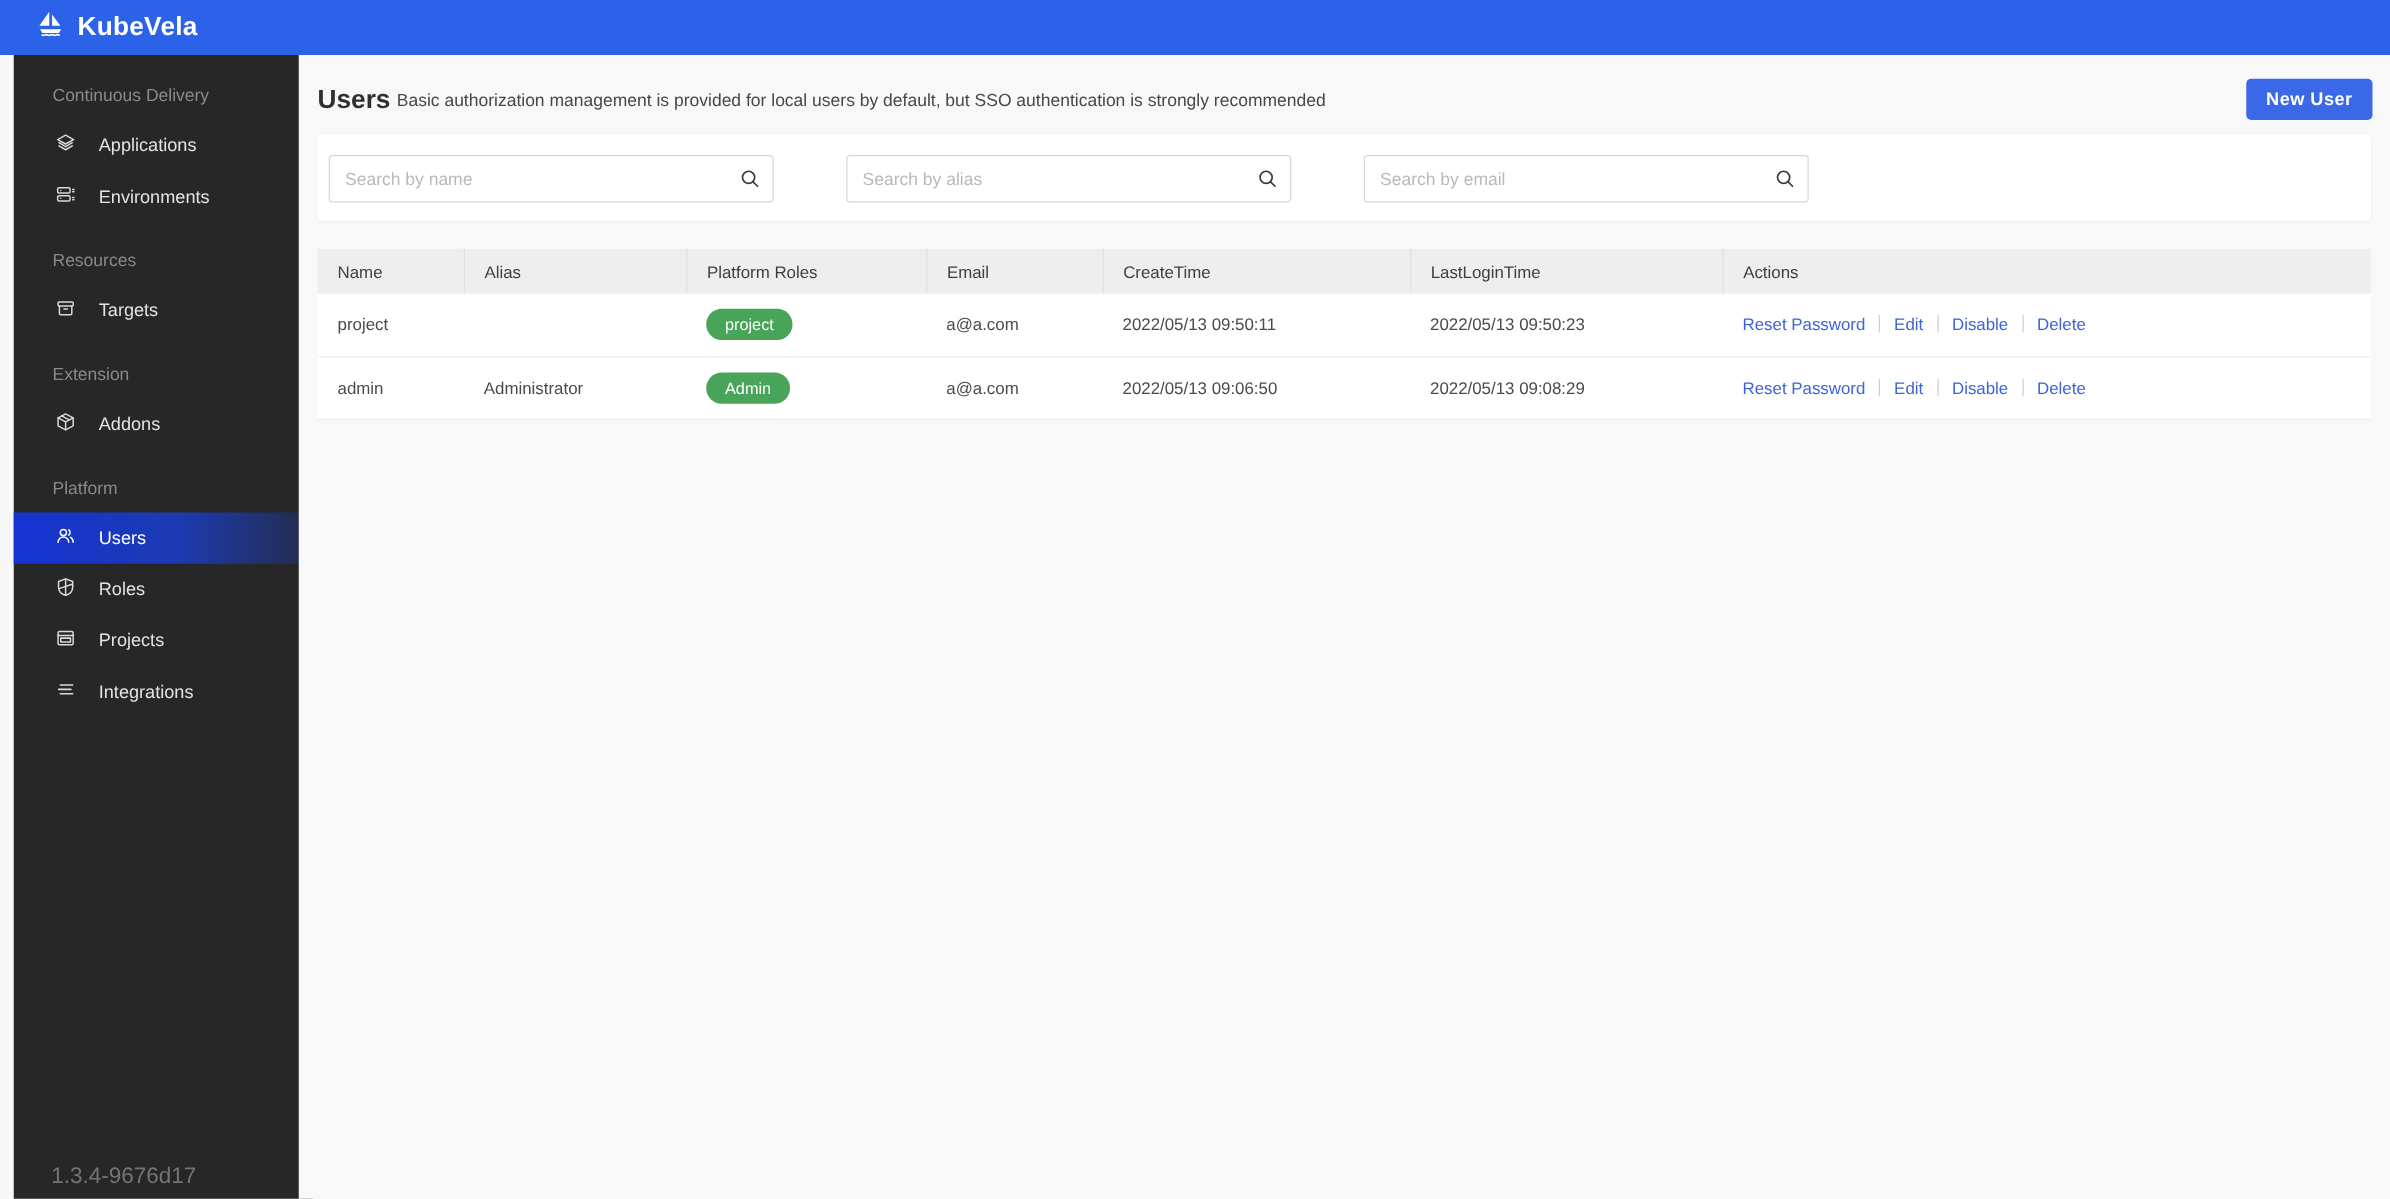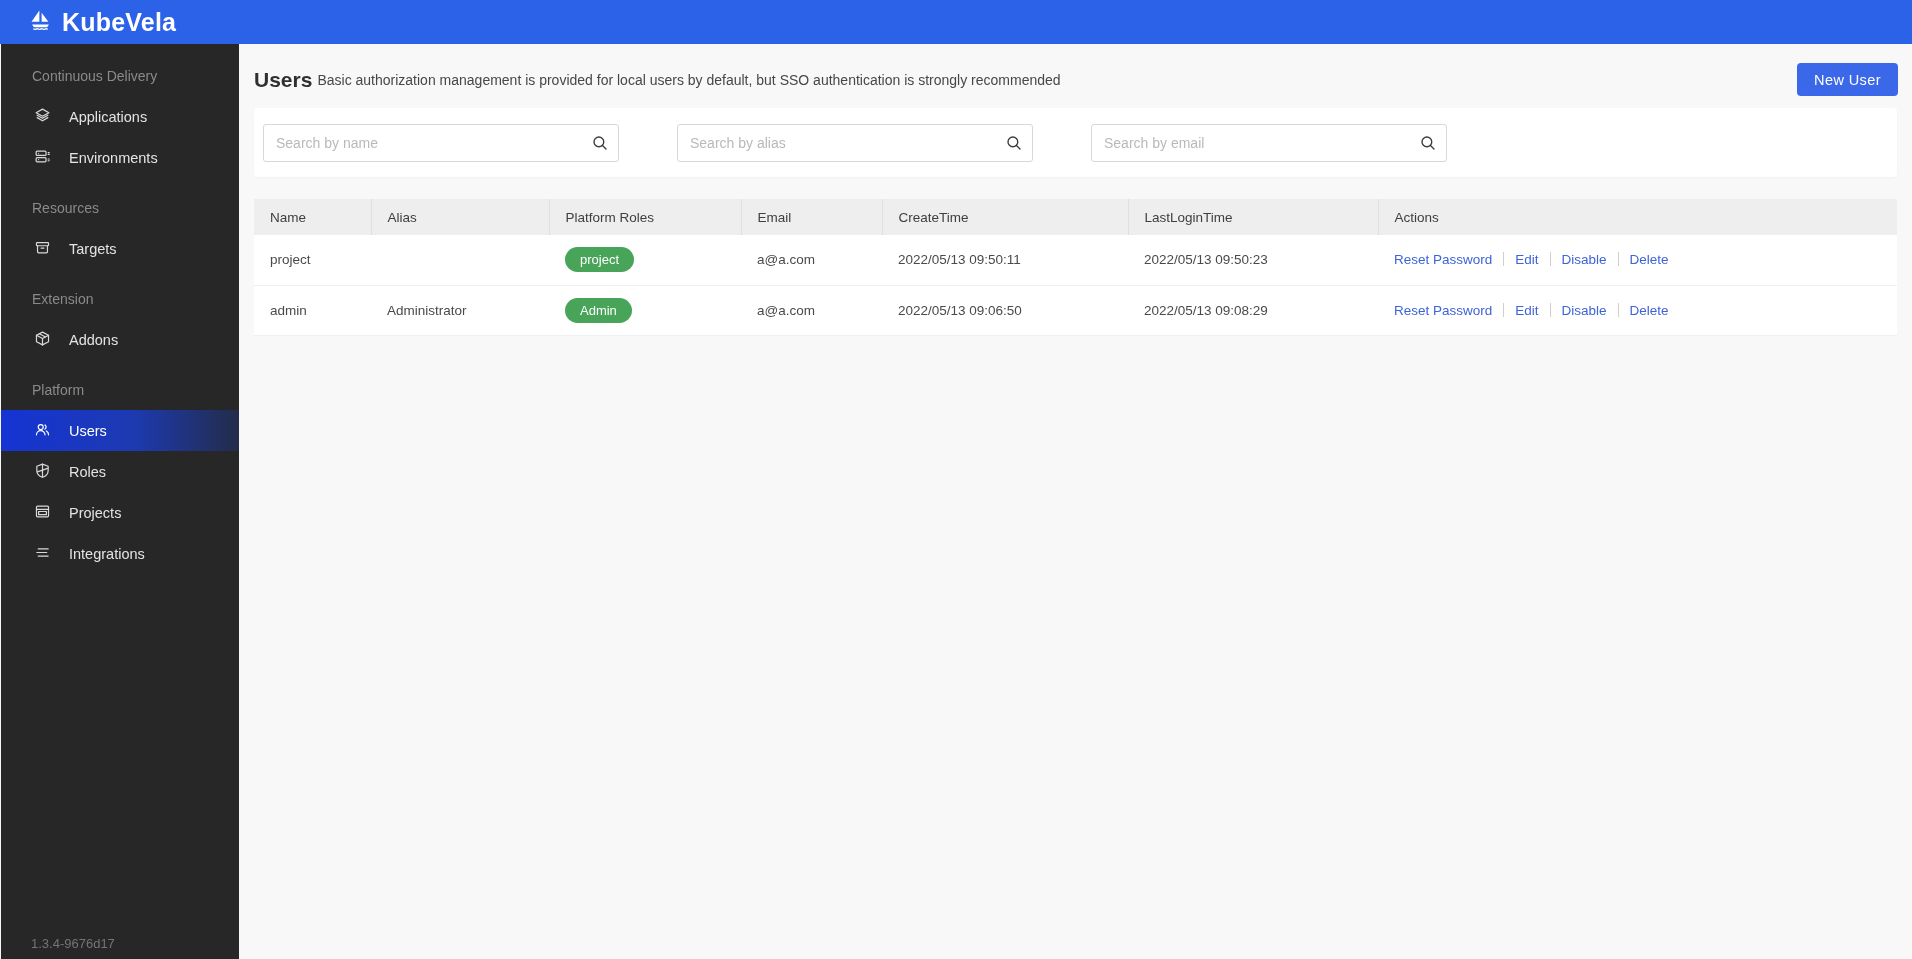--- a/index.html
+++ b/index.html
@@ -1,46 +1,46 @@
 <!DOCTYPE html>
 <html><head>
 <meta charset="utf-8">
 <style>
   * { margin:0; padding:0; box-sizing:border-box; }
   html,body { width:1912px; height:959px; font-family:"Liberation Sans", sans-serif; background:#f7f7f8; overflow:hidden; }
 
   
   .topbar { position:absolute; left:0; top:0; width:1912px; height:44px; background:#2c62e8; display:flex; align-items:center; z-index:10; }
   .brand { display:flex; align-items:center; gap:8px; margin-left:27px; }
-  .brand-name { color:#fff; font-size:25px; font-weight:bold; letter-spacing:0.2px; }
+  .brand-name { color:#fff; font-size:21px; font-weight:bold; letter-spacing:0.2px; }
   .topbar-right { margin-left:auto; display:flex; align-items:center; gap:16px; margin-right:16px; }
   .platform-setting { color:#fff; font-size:13px; cursor:pointer; }
   .help-circle { width:22px; height:22px; border-radius:50%; background:#fff; color:#2c62e8; font-size:14px; font-weight:bold; display:flex; align-items:center; justify-content:center; cursor:pointer; }
   .lang-switch { background:#fff; border-radius:3px; height:28px; display:flex; align-items:center; padding:2px; cursor:pointer; }
   .lang-opt { width:27px; height:24px; display:flex; align-items:center; justify-content:center; font-size:12px; color:#333; border-radius:2px; }
   .lang-opt.active { background:#ececec; color:#555; }
   .avatar { width:30px; height:30px; border-radius:50%; background:#41bd79; overflow:hidden; display:flex; align-items:flex-end; justify-content:center; }
   .admin-name { color:#fff; font-size:13px; font-weight:bold; }
 
   
-  .sidebar { position:absolute; left:1px; top:44px; bottom:0; width:239px; background:#272727; padding-top:12px; }
+  .sidebar { position:absolute; left:11px; top:44px; bottom:0; width:239px; background:#272727; padding-top:12px; }
   .section-label { height:40px; line-height:40px; padding-left:31px; color:#8a8a8a; font-size:14px; }
   .section-label.spaced { margin-top:10px; }
   .nav-item { height:41px; display:flex; align-items:center; padding-left:33px; gap:18px; color:#e3e3e3; font-size:14.5px; cursor:pointer; }
   .nav-item svg { width:17px; height:17px; stroke:#d9d9d9; fill:none; stroke-width:1.7; stroke-linecap:round; stroke-linejoin:round; flex:0 0 auto; }
   .nav-item.active { background:linear-gradient(90deg,#1534d3 0%, #1d3ab2 55%, #232c48 100%); color:#fff; }
   .nav-item.active svg { stroke:#fff; }
-  .version { position:absolute; left:30px; bottom:8px; color:#747474; font-size:13px; }
+  .version { position:absolute; left:30px; bottom:8px; color:#747474; font-size:18px; }
 
   
   .main { position:absolute; left:239px; top:44px; right:0; bottom:0; background:#f8f8f9; }
   .page-header { display:flex; align-items:center; padding:19px 14px 0 15px; }
   .page-title { font-size:21px; font-weight:bold; color:#303030; }
   .page-subtitle { margin-left:5px; font-size:14px; color:#474747; }
-  .btn-primary { margin-left:auto; width:101px; height:33px; background:#3a68e8; color:#fff; border:none; border-radius:4px; font-size:14.5px; font-weight:normal; letter-spacing:0.4px; font-family:"Liberation Sans",sans-serif; cursor:pointer; }
+  .btn-primary { margin-left:auto; width:101px; height:33px; background:#3a68e8; color:#fff; border:none; border-radius:4px; font-size:14.5px; font-weight:bold; letter-spacing:0.4px; font-family:"Liberation Sans",sans-serif; cursor:pointer; }
 
   .search-card { margin:12px 15px 0 15px; height:69px; background:#fff; border-radius:4px; box-shadow:0 1px 2px rgba(0,0,0,0.03); display:flex; align-items:center; padding-left:9px; }
   .search-box { position:relative; width:356px; height:38px; margin-right:58px; }
   .search-box input { width:100%; height:100%; border:1px solid #d8d8d8; border-radius:3px; padding:0 36px 0 12px; font-size:14px; color:#333; font-family:"Liberation Sans",sans-serif; background:#fff; outline:none; }
   .search-box input::placeholder { color:#b9b9b9; }
   .search-icon { position:absolute; right:10px; top:10px; width:18px; height:18px; cursor:pointer; }
   .search-icon svg { width:18px; height:18px; stroke:#3a3a3a; fill:none; stroke-width:1.8; stroke-linecap:round; }
 
   .table-wrap { margin:22px 15px 0 15px; }
   table { width:100%; border-collapse:collapse; table-layout:fixed; }

